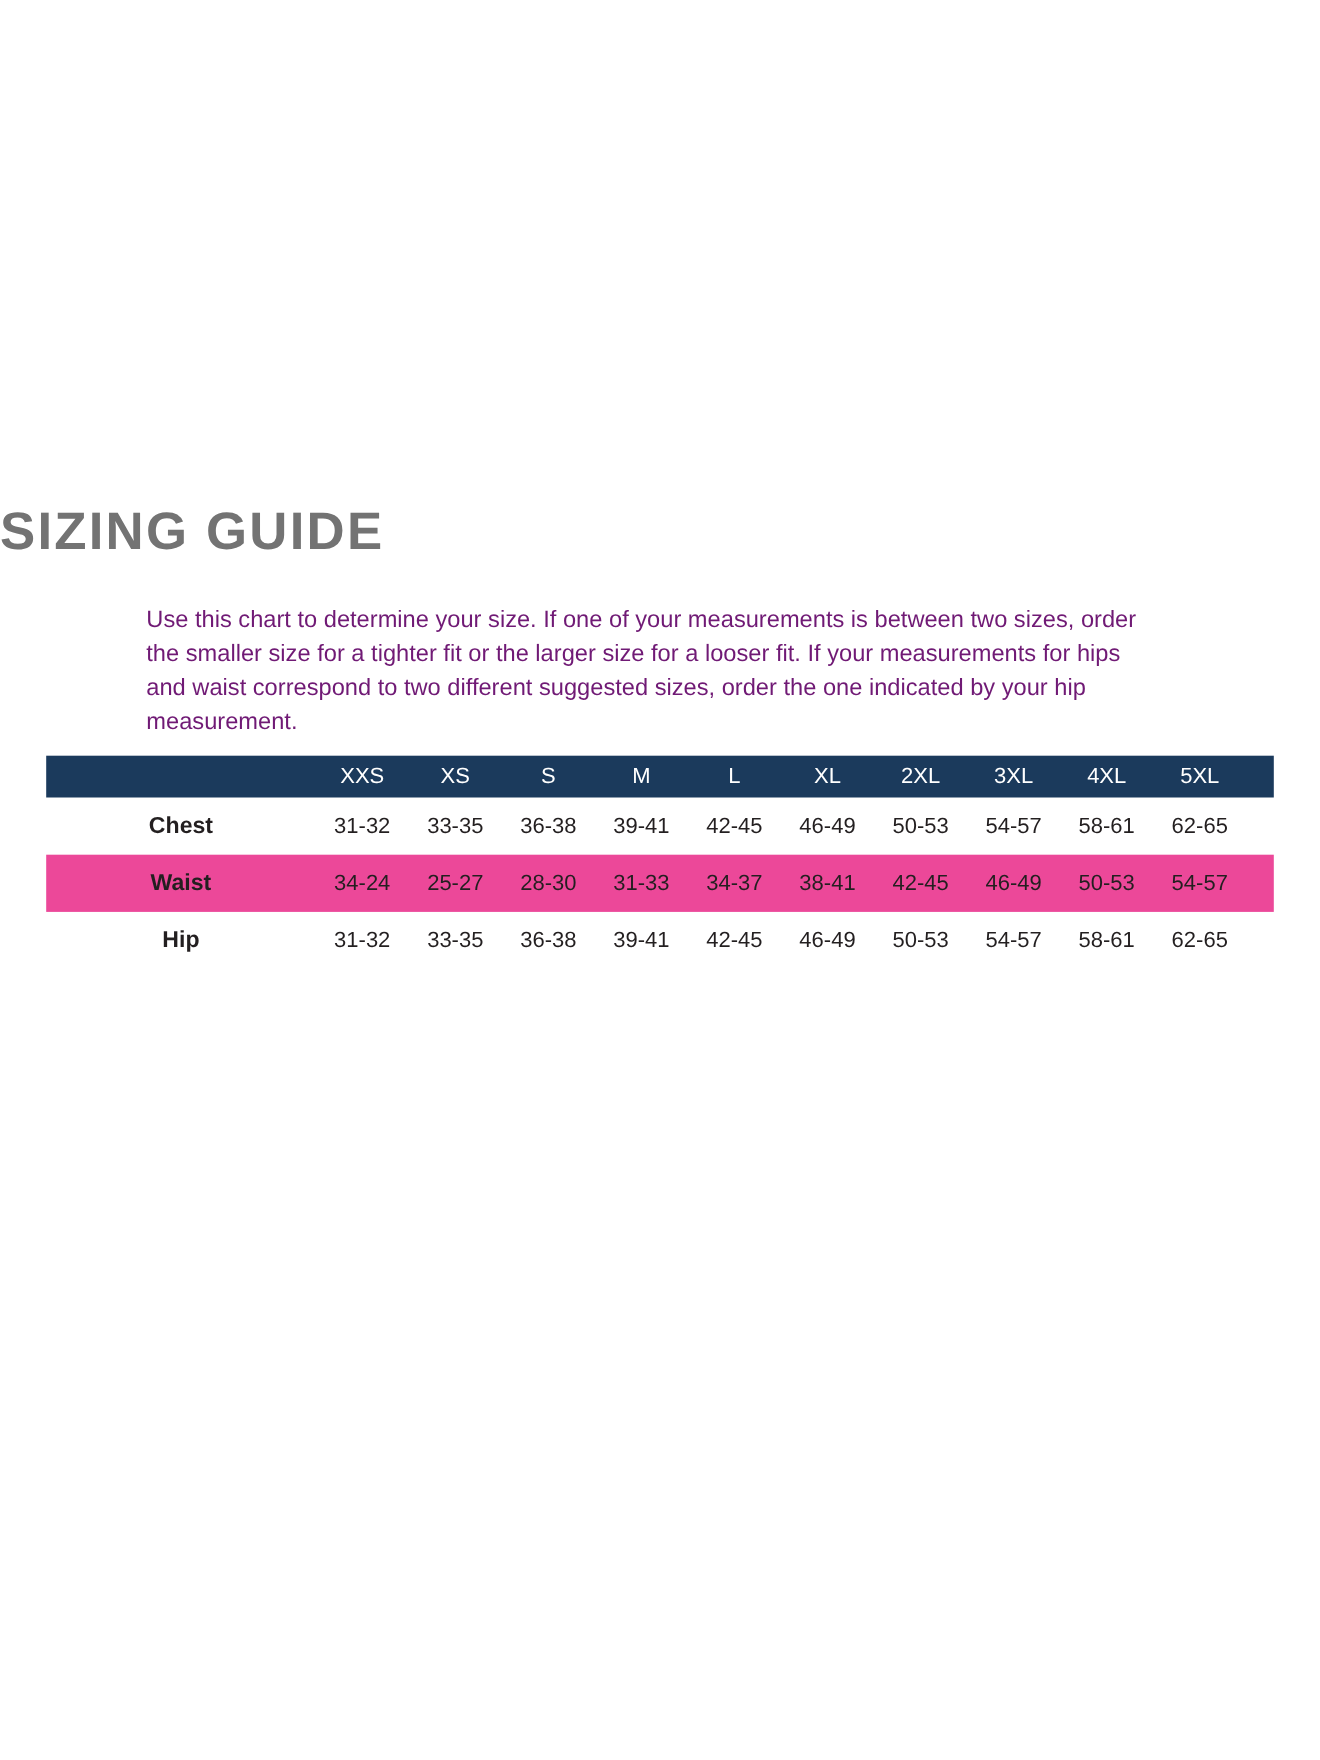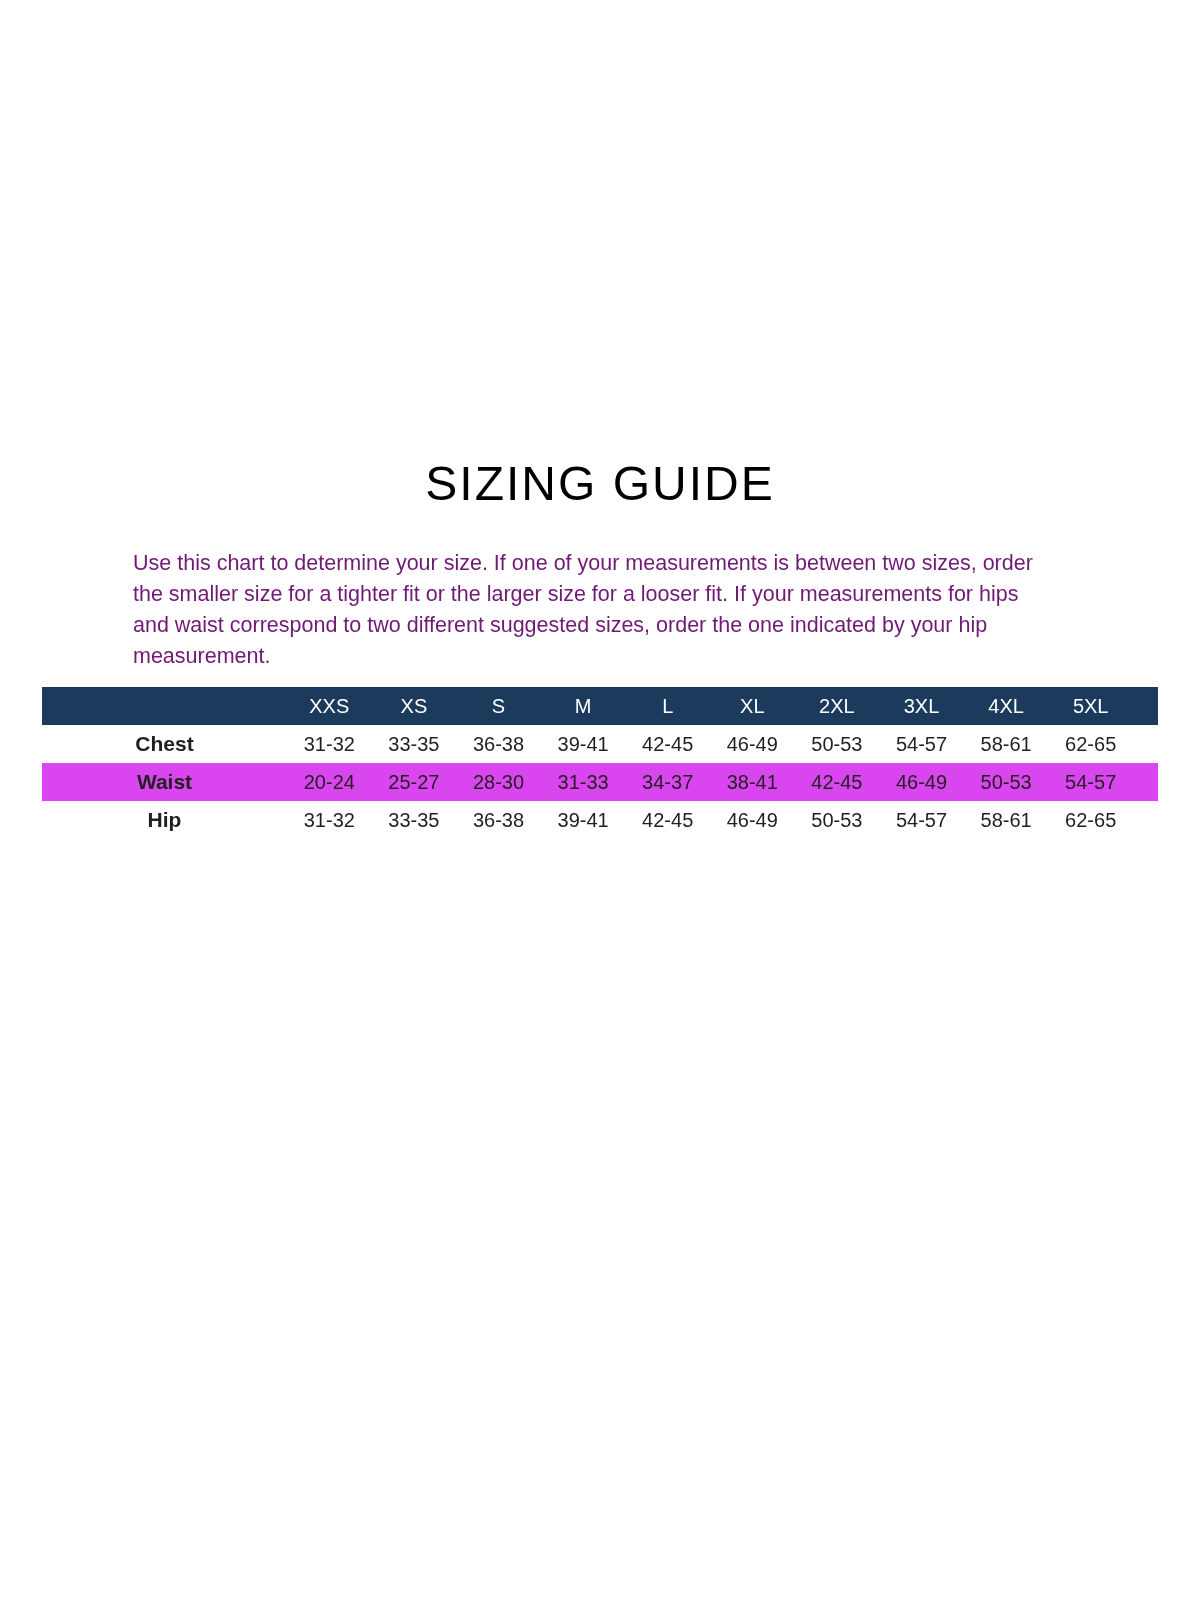--- a/index.html
+++ b/index.html
@@ -15,26 +15,26 @@
     overflow: hidden;
   }
   .page {
     width: 1200px;
     height: 1600px;
     position: relative;
   }
   h1.title {
     margin: 0;
     padding-top: 460px;
-    text-align: center;
+    text-align: left;
     font-size: 48px;
     line-height: 1;
-    font-weight: 400;
+    font-weight: 700;
     letter-spacing: 2px;
-    color: #000000;
+    color: #737373;
   }
   p.intro {
     width: 925px;
     margin: 40px 0 0 133px;
     font-size: 21.5px;
     line-height: 31px;
     color: #701a75;
   }
   .section-label {
     margin: 50px 0 0 50px;
@@ -43,21 +43,21 @@
     color: #231f20;
   }
   .size-table {
     margin: 14px 42px 0 42px;
   }
   .trow {
     display: grid;
     grid-template-columns: 245px repeat(10, 1fr);
     padding-right: 25px;
     align-items: center;
-    height: 38px;
+    height: 52px;
     font-size: 20px;
     text-align: center;
   }
   .trow.thead {
     height: 38px;
     font-weight: 400;
     margin-top: 15px;
   }
   .cell.label-cell {
     font-weight: 700;
@@ -100,23 +100,23 @@
       <div class="cell">36-38</div>
       <div class="cell">39-41</div>
       <div class="cell">42-45</div>
       <div class="cell">46-49</div>
       <div class="cell">50-53</div>
       <div class="cell">54-57</div>
       <div class="cell">58-61</div>
       <div class="cell">62-65</div>
     </div>
 
-    <div class="trow" style="background:#d946ef;">
+    <div class="trow" style="background:#ec4899;">
       <div class="cell label-cell">Waist</div>
-      <div class="cell">20-24</div>
+      <div class="cell">34-24</div>
       <div class="cell">25-27</div>
       <div class="cell">28-30</div>
       <div class="cell">31-33</div>
       <div class="cell">34-37</div>
       <div class="cell">38-41</div>
       <div class="cell">42-45</div>
       <div class="cell">46-49</div>
       <div class="cell">50-53</div>
       <div class="cell">54-57</div>
     </div>

